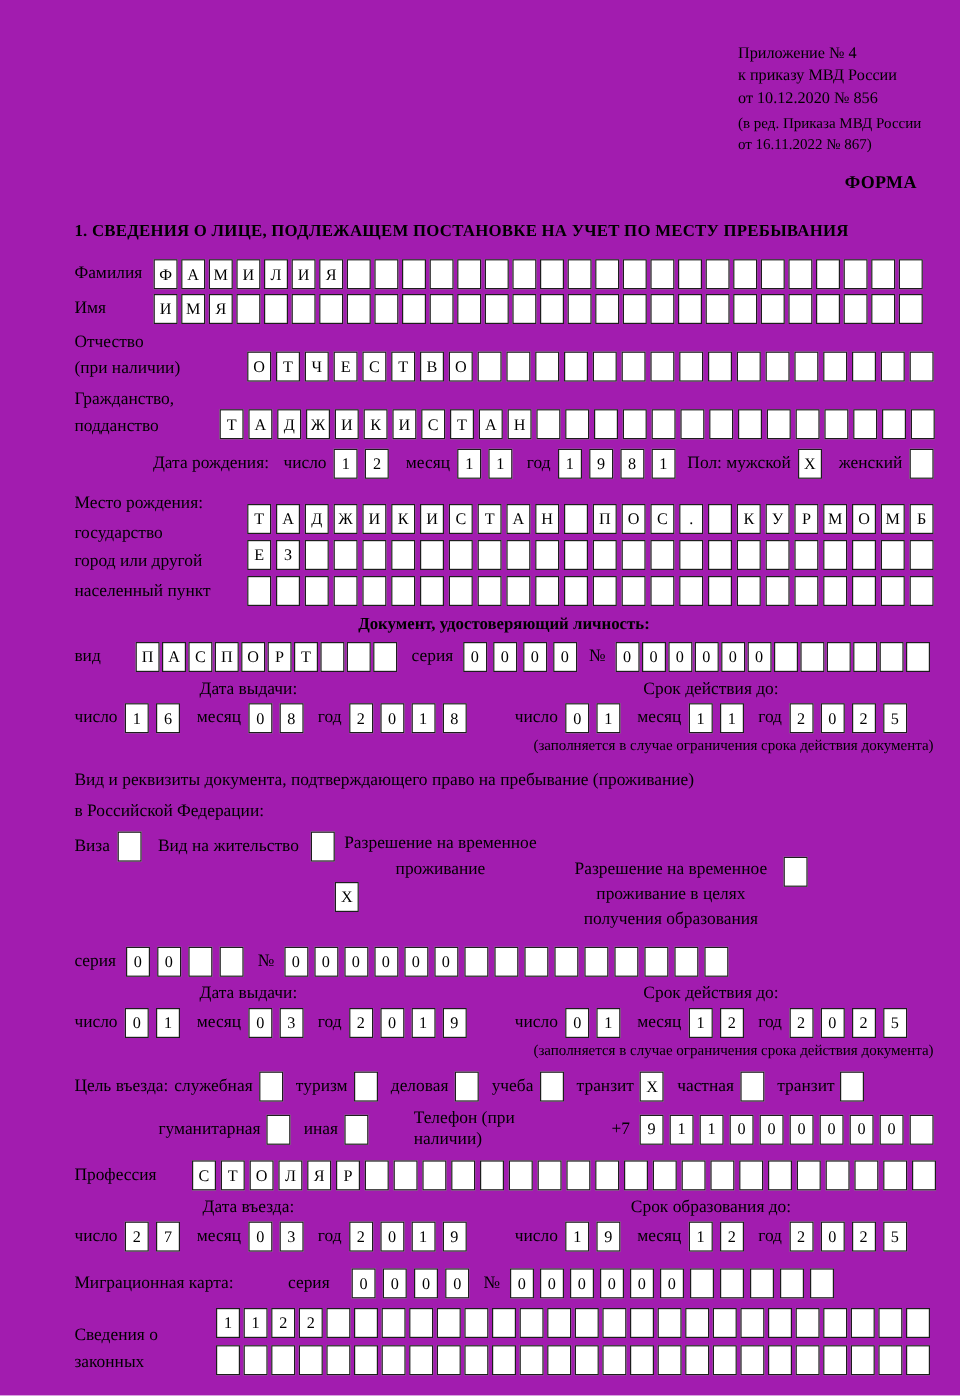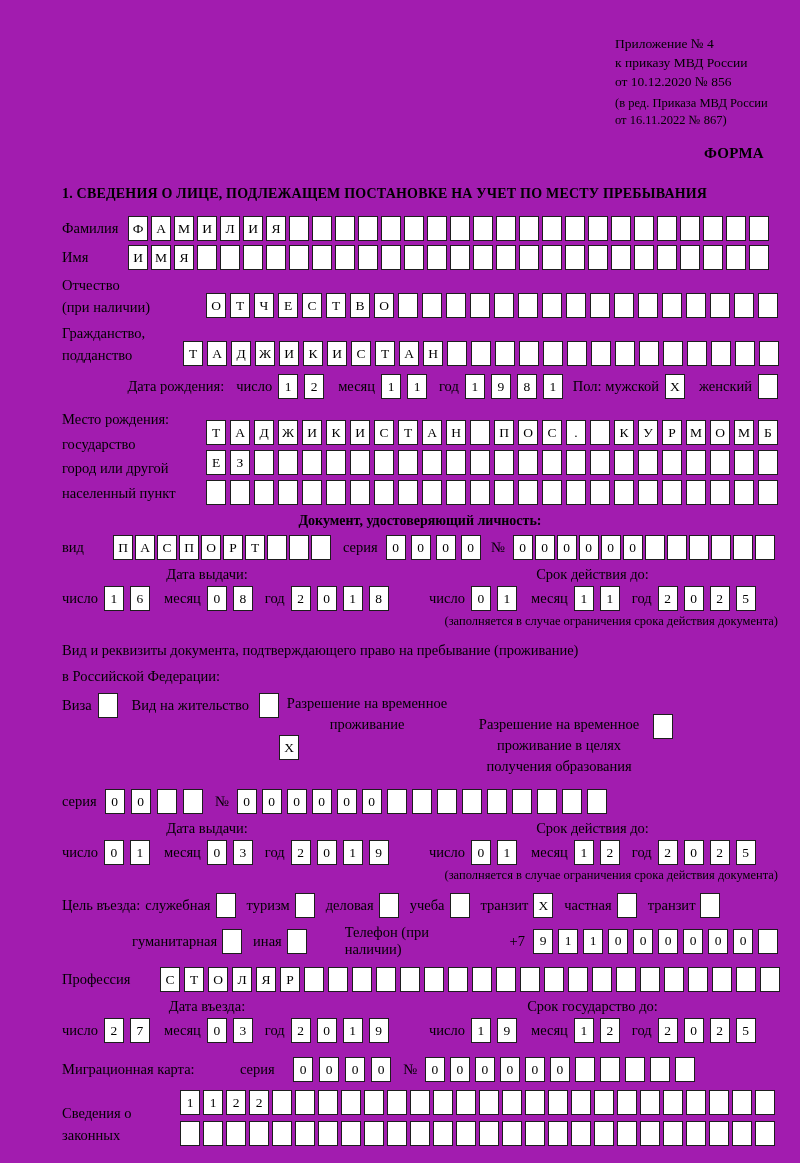--- a/index.html
+++ b/index.html
@@ -589,21 +589,21 @@
         <span class="t3">год</span>
         <div class="cells sp6">
             <div class="cell">2</div>
             <div class="cell">0</div>
             <div class="cell">1</div>
             <div class="cell">9</div>
           </div>
       </div>
     </div>
     <div class="dcol-r">
-      <div class="dtitle">Срок государство до:</div>
+      <div class="dtitle">Срок образования до:</div>
       <div class="dgroup">
         <span class="t">число</span>
         <div class="cells sp6">
             <div class="cell">1</div>
             <div class="cell">9</div>
           </div>
         <span class="t2">месяц</span>
         <div class="cells sp6">
             <div class="cell">1</div>
             <div class="cell">2</div>

